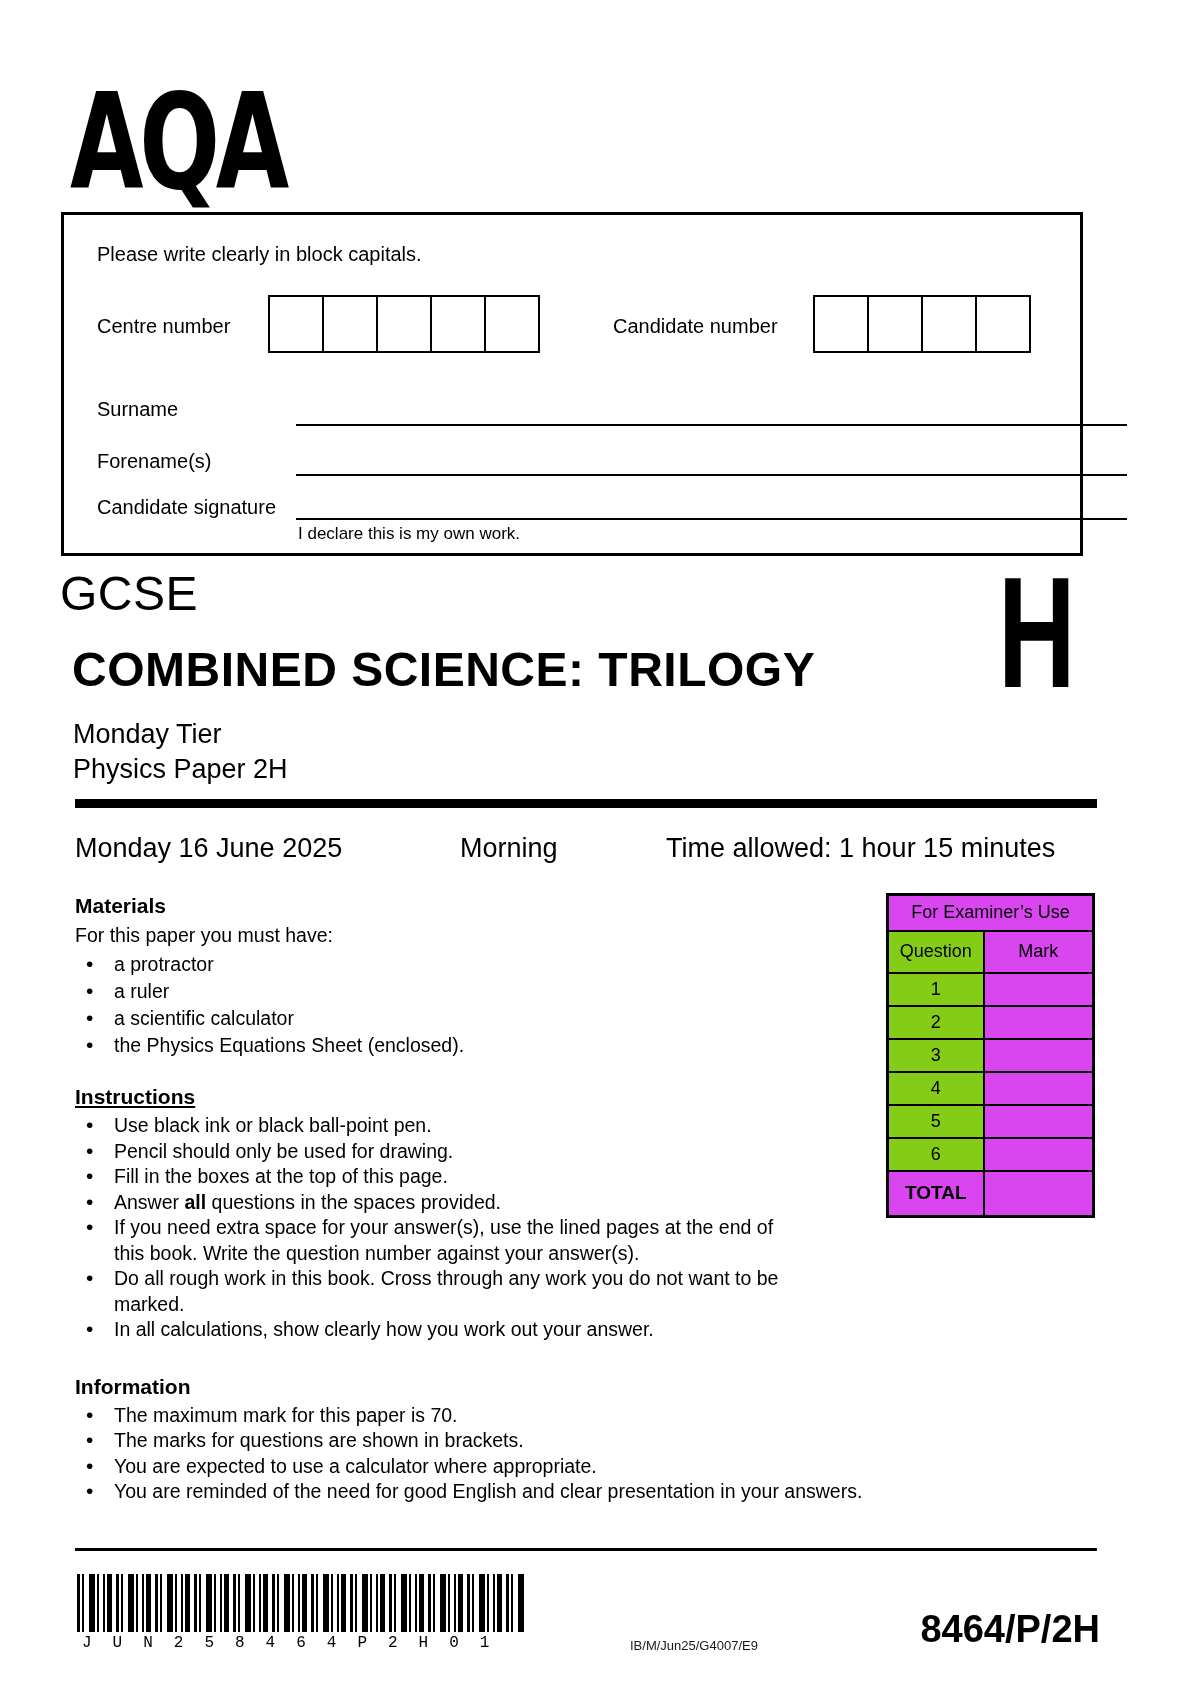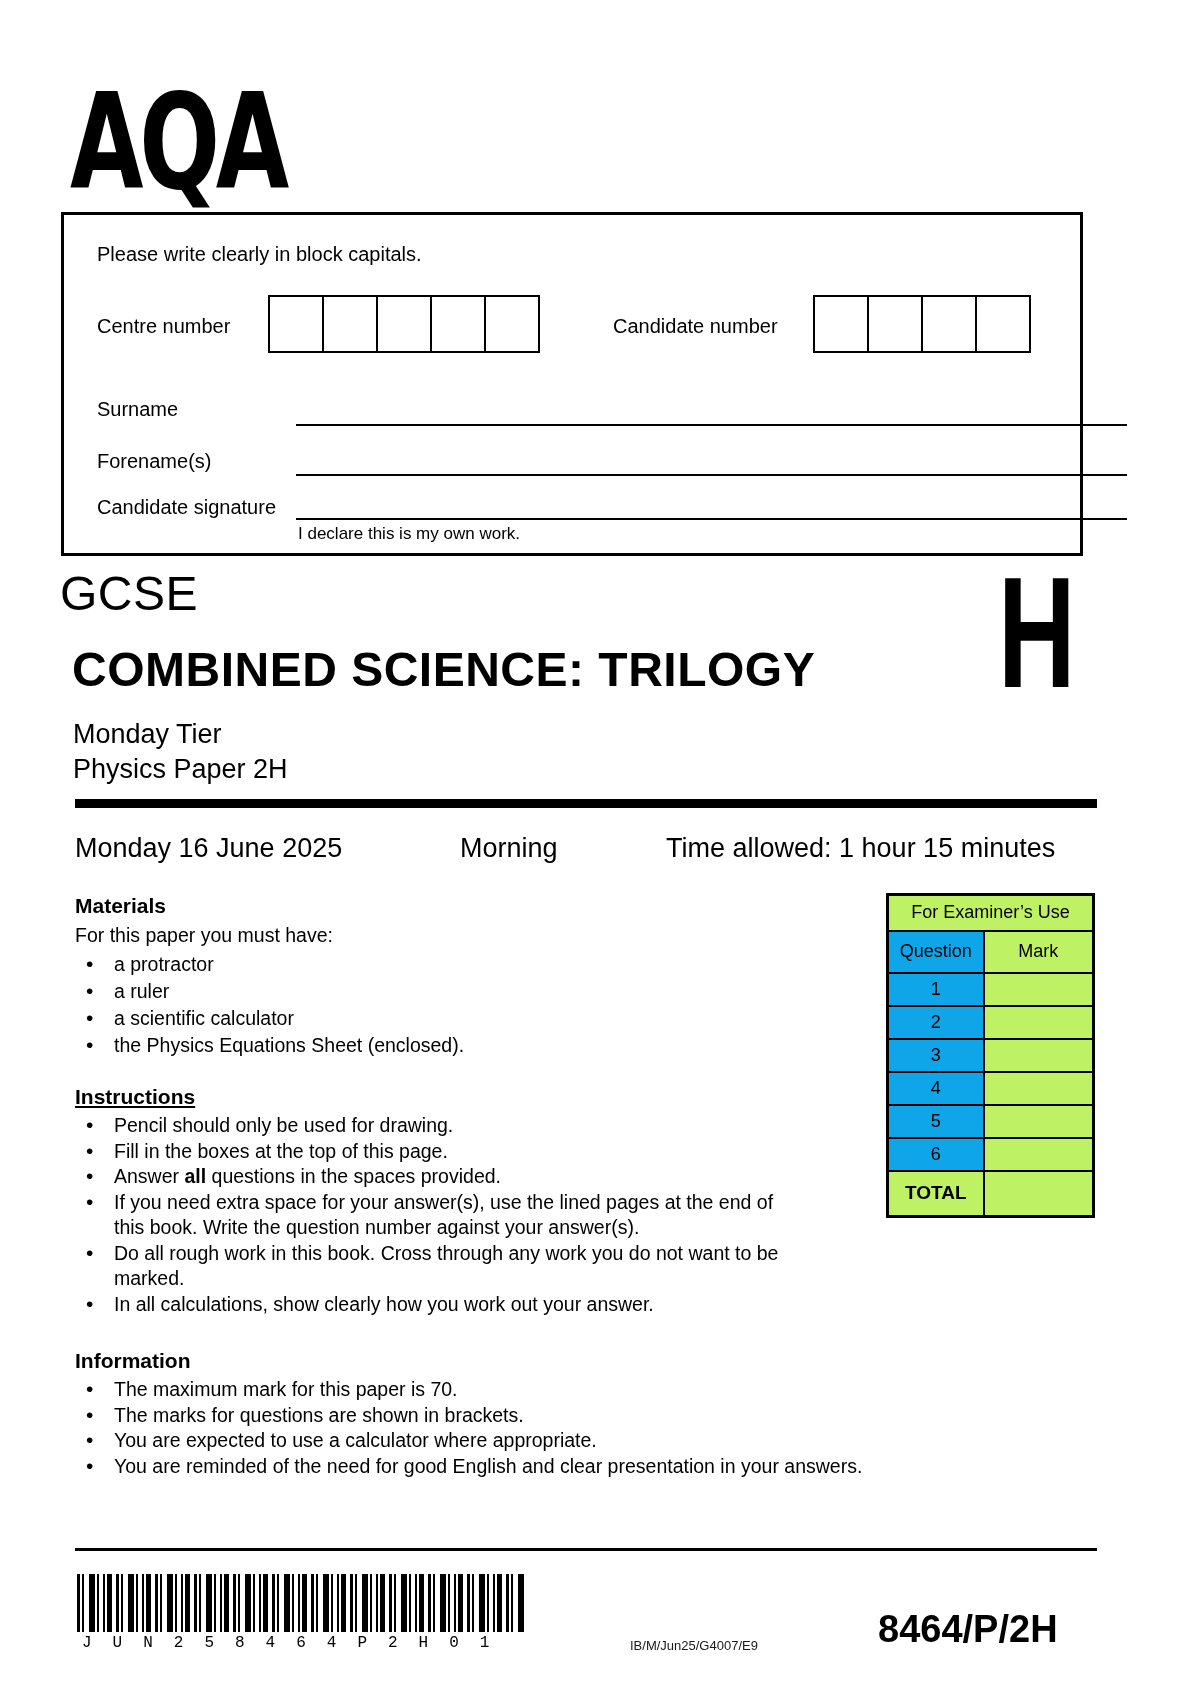--- a/index.html
+++ b/index.html
@@ -74,22 +74,22 @@
   ul.instr li, ul.info li { line-height:25.5px; }
   .h-instr { margin-top:26px !important; margin-bottom:4px !important;text-decoration:underline; }
   .h-info  { margin-top:32px !important; margin-bottom:4px !important; }
   
   .exam-table {
     position:absolute; left:886px; top:893px;
     border-collapse:collapse;
     border:3px solid #000;
     font-size:18px; text-align:center;
   }
-  .exam-table td { border:2px solid #000; padding:0; background:#0ea5e9; }
-  .exam-table .gray { background:#bef264; }
+  .exam-table td { border:2px solid #000; padding:0; background:#84cc16; }
+  .exam-table .gray { background:#d946ef; }
   .exam-table .tt  { width:206px; height:36px; }
   .exam-table .hq  { width:96px;  height:42px; }
   .exam-table .hm  { width:110px; height:42px; }
   .exam-table .num { height:33px; }
   .exam-table .tot { height:46px; font-weight:700; font-size:19px; }
   
   .foot-rule { position:absolute; left:75px; top:1548px; width:1022px; height:3px; background:#000; }
   .barcode {
     position:absolute; left:77px; top:1574px; width:447px; height:58px;
     background:repeating-linear-gradient(90deg,
@@ -98,21 +98,21 @@
       #000 26px 28px, #fff 28px 30px, #000 30px 35px, #fff 35px 39px);
   }
   .barcode-text {
     position:absolute; left:82px; top:1634px;
     font-family:Liberation Mono, monospace;
     font-size:16px; letter-spacing:21px; white-space:nowrap;
   }
   .ref-code { position:absolute; left:630px; top:1638px; font-size:13px; color:#1a1a1a; }
   .paper-code {
     position:absolute; left:878px; top:1608px; width:222px;
-    text-align:left; font-size:38px; font-weight:600;
+    text-align:right; font-size:38px; font-weight:600;
   }
 </style>
 </head>
 <body>
 
 <div class="page">
 
   <div class="logo">AQA</div>
 
   <div class="cand-box">
@@ -165,20 +165,21 @@
     <div class="intro">For this paper you must have:</div>
     <ul class="mats">
       <li>a protractor</li>
       <li>a ruler</li>
       <li>a scientific calculator</li>
       <li>the Physics Equations Sheet (enclosed).</li>
     </ul>
 
     <h3 class="h-instr">Instructions</h3>
     <ul class="instr">
+      <li>Use black ink or black ball-point pen.</li>
       <li>Pencil should only be used for drawing.</li>
       <li>Fill in the boxes at the top of this page.</li>
       <li><span>Answer </span><b>all</b><span> questions in the spaces provided.</span></li>
       <li>If you need extra space for your answer(s), use the lined pages at the end of
 this book.  Write the question number against your answer(s).</li>
       <li>Do all rough work in this book.  Cross through any work you do not want to be
 marked.</li>
       <li>In all calculations, show clearly how you work out your answer.</li>
     </ul>
 

